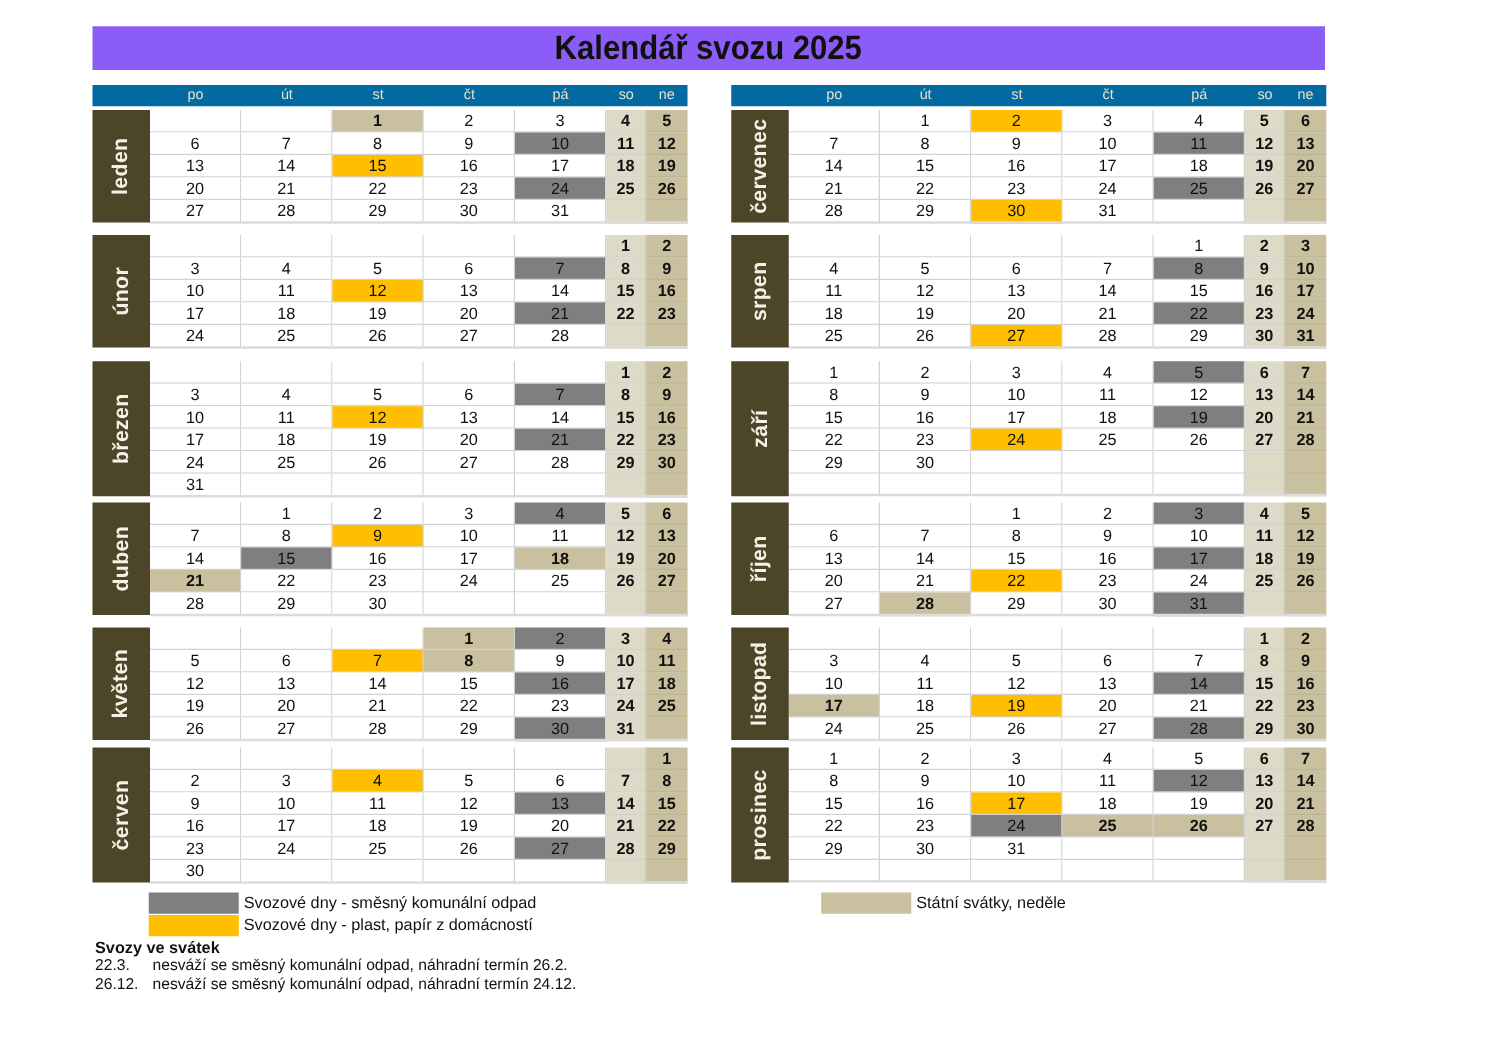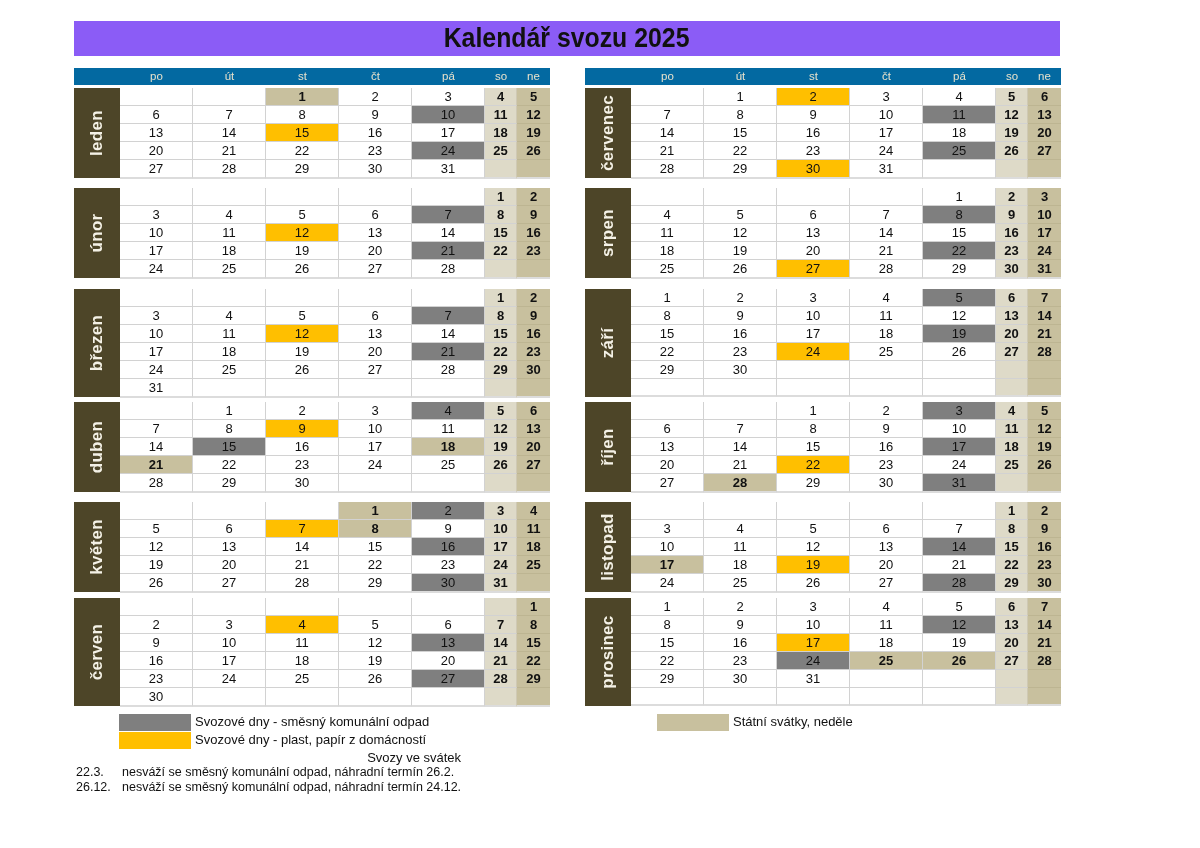--- a/index.html
+++ b/index.html
@@ -56,21 +56,21 @@
   .d.holiday { background: #c8c09e; font-weight: bold; }
 
   .legend { position: absolute; font-size: 13px; color: #111; }
   .legend .row { display: flex; align-items: flex-start; height: 18px; }
   .swatch { width: 72px; height: 17px; margin-right: 4px; }
   .sw-mixed { background: #7f7f7f; }
   .sw-plastic { background: #ffbf00; }
   .sw-holiday { background: #c8c09e; }
 
   .notes { position: absolute; left: 76px; top: 750px; font-size: 12.5px; color: #111; line-height: 15px; }
-  .notes .heading { font-weight: normal; font-size: 13px; text-align: right; }
+  .notes .heading { font-weight: bold; font-size: 13px; }
   .notes .line { display: flex; }
   .notes .date { width: 46px; }
 </style>
 </head>
 <body>
 
 <div class="title-bar">
   <h1>Kalendář svozu 2025</h1>
 </div>
 

